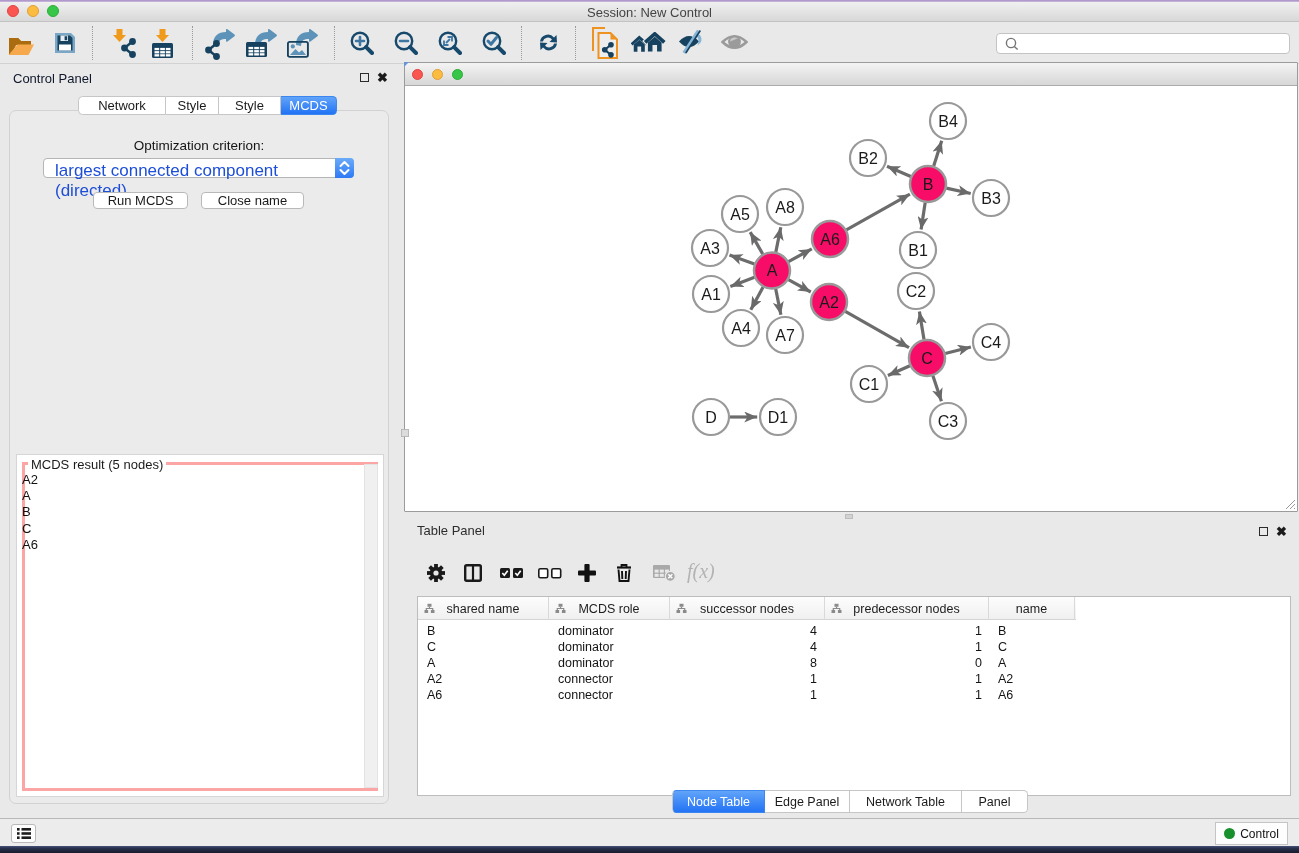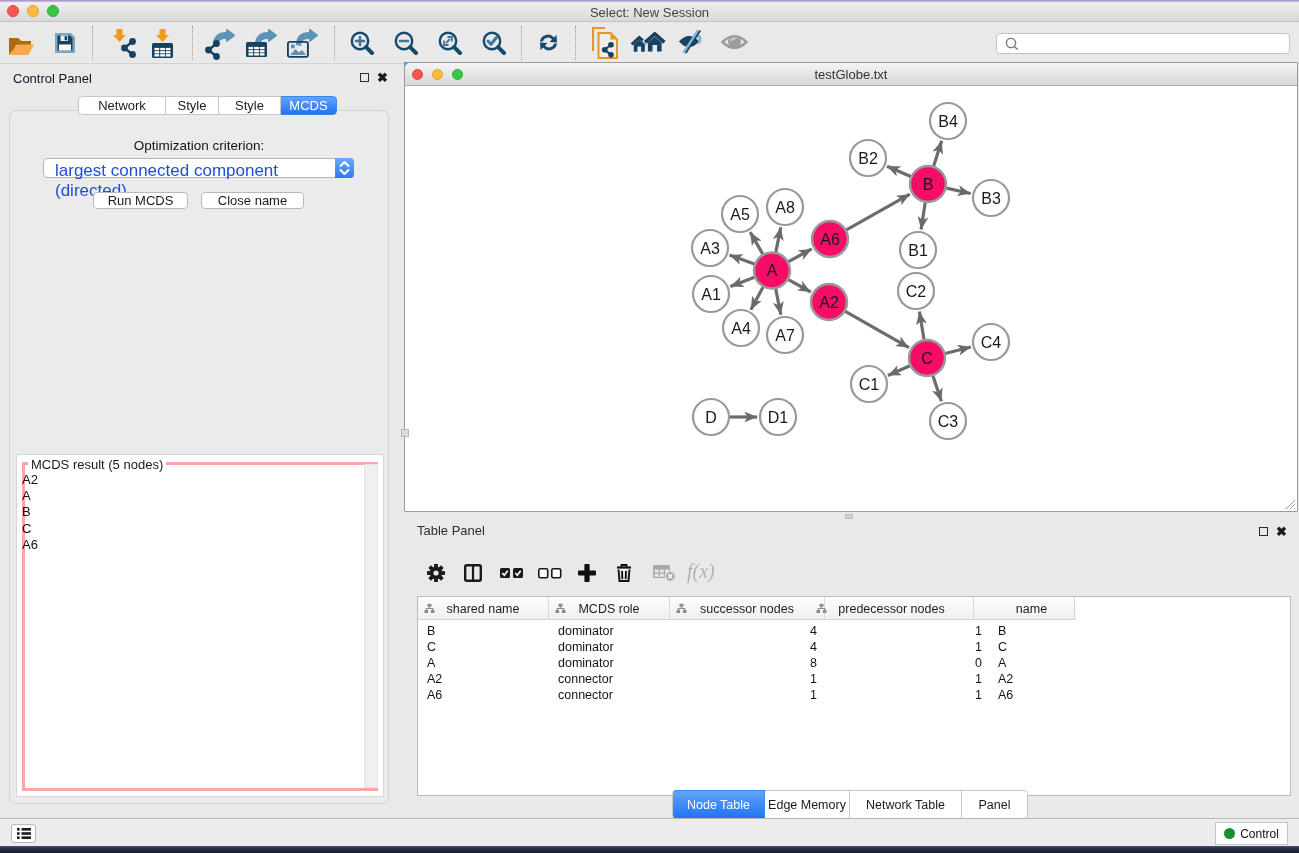--- a/index.html
+++ b/index.html
@@ -41,42 +41,42 @@
 #ftitle .tl{position:absolute;top:6px;width:11px;height:11px;border-radius:50%}
 #fname{position:absolute;width:100%;text-align:center;top:4px;font-size:13px;color:#333}
 
 #tpanel-title{left:417px;top:523px;font-size:13px;color:#2d2d2d}
 #tablebox{left:417px;top:596px;width:874px;height:200px;background:#fff;border:1px solid #bcbcbc}
 #thead{position:absolute;left:0;top:0;width:658px;height:23px;background:linear-gradient(#fdfdfd,#f0f0f0);border-bottom:1px solid #d4d4d4}
 .hcell{position:absolute;top:0;height:23px;border-right:1px solid #d9d9d9;display:flex;align-items:center;justify-content:center;font-size:12.5px;color:#1d1d1d}
 .hico{position:absolute;left:6px;top:6px}
 .trow{position:absolute;font-size:12.5px;color:#141414;height:16px;line-height:16px}
 
-#btabs{left:672px;top:790px;height:29px}
+#btabs{left:672px;top:790px;height:23px}
 #btabs .s{font-size:12.5px}
 
 #statusbar{left:0;top:818px;width:1299px;height:28px;background:#ececec;border-top:1px solid #b8b8b8}
 #memory{left:1215px;top:822px;width:73px;height:23px;background:#fdfdfd;border:1px solid #c4c4c4;font-size:12px;color:#111;display:flex;align-items:center;justify-content:center;gap:5px}
 #memdot{width:11px;height:11px;border-radius:50%;background:#18902c}
 #listbtn{left:11px;top:824px;width:25px;height:19px;background:#fdfdfd;border:1px solid #b9b9b9;border-radius:3px;display:flex;align-items:center;justify-content:center}
 #darkstrip{left:0;top:846px;width:1299px;height:7px;background:linear-gradient(#465478 0%,#2a3150 30%,#171c2b 100%)}
 
 #graph text{font-family:"Liberation Sans",sans-serif;font-size:16px;fill:#1a1a1a;text-anchor:middle}
 #graph .nw{fill:#fff;stroke:#999;stroke-width:2.2}
 #graph .np{fill:#f70d68;stroke:#999;stroke-width:2.5}
 #graph line{stroke:#6c6c6c;stroke-width:3.2;marker-end:url(#arw)}
 </style></head>
 <body>
 <div class="abs" id="purple"></div>
 <div class="abs" id="titlebar">
  <div class="tl" style="left:7px;background:#fb5552;border:0.5px solid #e0443e"></div>
  <div class="tl" style="left:27px;background:#fcbc40;border:0.5px solid #dfa033"></div>
  <div class="tl" style="left:47px;background:#38c648;border:0.5px solid #2aad36"></div>
 </div>
-<div class="abs" id="apptitle">Select: New Session</div>
+<div class="abs" id="apptitle">Session: New Control</div>
 <div class="abs" id="toolbar">
 <svg class="ticon" style="left:7px;top:11px" width="28" height="23" viewBox="0 0 28 23">
       <path d="M2,5 L11,5 L14,8 L24,8 L24,12 L2,12 Z" fill="#aa6c0e"></path>
       <path d="M2,5 L2,21 L5,21 L10,10 L24,10 L24,8 L14,8 L11,5 Z" fill="#aa6c0e"></path>
       <path d="M10.5,11.5 L27,11.5 L21.5,22 L1.5,22 Z" fill="#f5a94c"></path>
     </svg>
 <svg class="ticon" style="left:53px;top:9px" width="24" height="24" viewBox="0 0 24 24">
       <path d="M2,2 L18,2 L22,6 L22,22 L2,22 Z" fill="#7ba7c6"></path>
       <path d="M4.5,4.5 L17,4.5 L19.5,7 L19.5,19.5 L4.5,19.5 Z" fill="#16425f"></path>
       <rect x="7.5" y="4.5" width="7.5" height="5.5" fill="#e8eef3"></rect>
@@ -264,21 +264,20 @@
     </div>
  <div id="mcdslist">A2<br>A<br>B<br>C<br>A6</div>
  <div id="mscroll"></div>
 </div>
 
 <div class="abs" id="frame">
  <div id="ftitle">
   <div class="tl" style="left:7px;background:#fb5552;border:0.5px solid #e0443e"></div>
   <div class="tl" style="left:27px;background:#fcbc40;border:0.5px solid #dfa033"></div>
   <div class="tl" style="left:47px;background:#38c648;border:0.5px solid #2aad36"></div>
-  <div id="fname">testGlobe.txt</div>
  </div>
  <svg id="graph" style="position:absolute;left:0;top:23px" width="892" height="422">
   <defs>
    <marker id="arw" viewBox="0 0 13 11" refX="13" refY="5.5" markerWidth="13" markerHeight="11" orient="auto" markerUnits="userSpaceOnUse">
     <path d="M0,0 L13,5.5 L0,11 L3.4,5.5 Z" fill="#6a6a6a"></path>
    </marker>
   </defs>
 <line x1="357.8" y1="168.2" x2="345.2" y2="146.1"></line>
 <line x1="370.8" y1="166.1" x2="375.8" y2="141.3"></line>
 <line x1="349.4" y1="178.1" x2="324.5" y2="169.1"></line>
@@ -434,21 +433,21 @@
             </g>
           </svg></span>MCDS role</div>
 <div class="hcell" style="left:252px;width:155px"><span class="hico"><svg width="11" height="11" viewBox="0 0 11 11">
             <g fill="none" stroke="#8a8a8a" stroke-width="1.2">
               <rect x="3.5" y="0.8" width="4" height="3" fill="#8a8a8a" stroke="none"></rect>
               <rect x="0.5" y="7" width="3.6" height="3" fill="#8a8a8a" stroke="none"></rect>
               <rect x="6.9" y="7" width="3.6" height="3" fill="#8a8a8a" stroke="none"></rect>
               <path d="M5.5,4 L5.5,5.5 M2.3,7 L2.3,5.5 L8.7,5.5 L8.7,7"></path>
             </g>
           </svg></span>successor nodes</div>
-<div class="hcell" style="left:392px;width:164px"><span class="hico"><svg width="11" height="11" viewBox="0 0 11 11">
+<div class="hcell" style="left:407px;width:164px"><span class="hico"><svg width="11" height="11" viewBox="0 0 11 11">
             <g fill="none" stroke="#8a8a8a" stroke-width="1.2">
               <rect x="3.5" y="0.8" width="4" height="3" fill="#8a8a8a" stroke="none"></rect>
               <rect x="0.5" y="7" width="3.6" height="3" fill="#8a8a8a" stroke="none"></rect>
               <rect x="6.9" y="7" width="3.6" height="3" fill="#8a8a8a" stroke="none"></rect>
               <path d="M5.5,4 L5.5,5.5 M2.3,7 L2.3,5.5 L8.7,5.5 L8.7,7"></path>
             </g>
           </svg></span>predecessor nodes</div>
 <div class="hcell" style="left:571px;width:86px"><span class="hico"></span>name</div>
  </div>
 <div class="trow" style="left:9px;top:26px">B</div>
@@ -472,21 +471,21 @@
 <div class="trow" style="left:407px;top:74px;width:157px;text-align:right">1</div>
 <div class="trow" style="left:580px;top:74px">A2</div>
 <div class="trow" style="left:9px;top:90px">A6</div>
 <div class="trow" style="left:140px;top:90px">connector</div>
 <div class="trow" style="left:252px;top:90px;width:147px;text-align:right">1</div>
 <div class="trow" style="left:407px;top:90px;width:157px;text-align:right">1</div>
 <div class="trow" style="left:580px;top:90px">A6</div>
 </div>
 <div class="seg" id="btabs">
  <div class="s sel" style="width:93px">Node Table</div>
- <div class="s" style="width:85px">Edge Memory</div>
+ <div class="s" style="width:85px">Edge Panel</div>
  <div class="s" style="width:112px">Network Table</div>
  <div class="s" style="width:66px">Panel</div>
 </div>
 
 <div class="abs" style="left:401px;top:429px;width:8px;height:8px;background:#dcdcdc;border:1px solid #b9b9b9"></div>
 <div class="abs" style="left:845px;top:514px;width:8px;height:5px;background:#d2d2d2;border:1px solid #bdbdbd"></div>
 <div class="abs" id="statusbar"></div>
 <div class="abs" id="listbtn">
     <svg width="16" height="13">
       <g fill="#1d1d1d">

